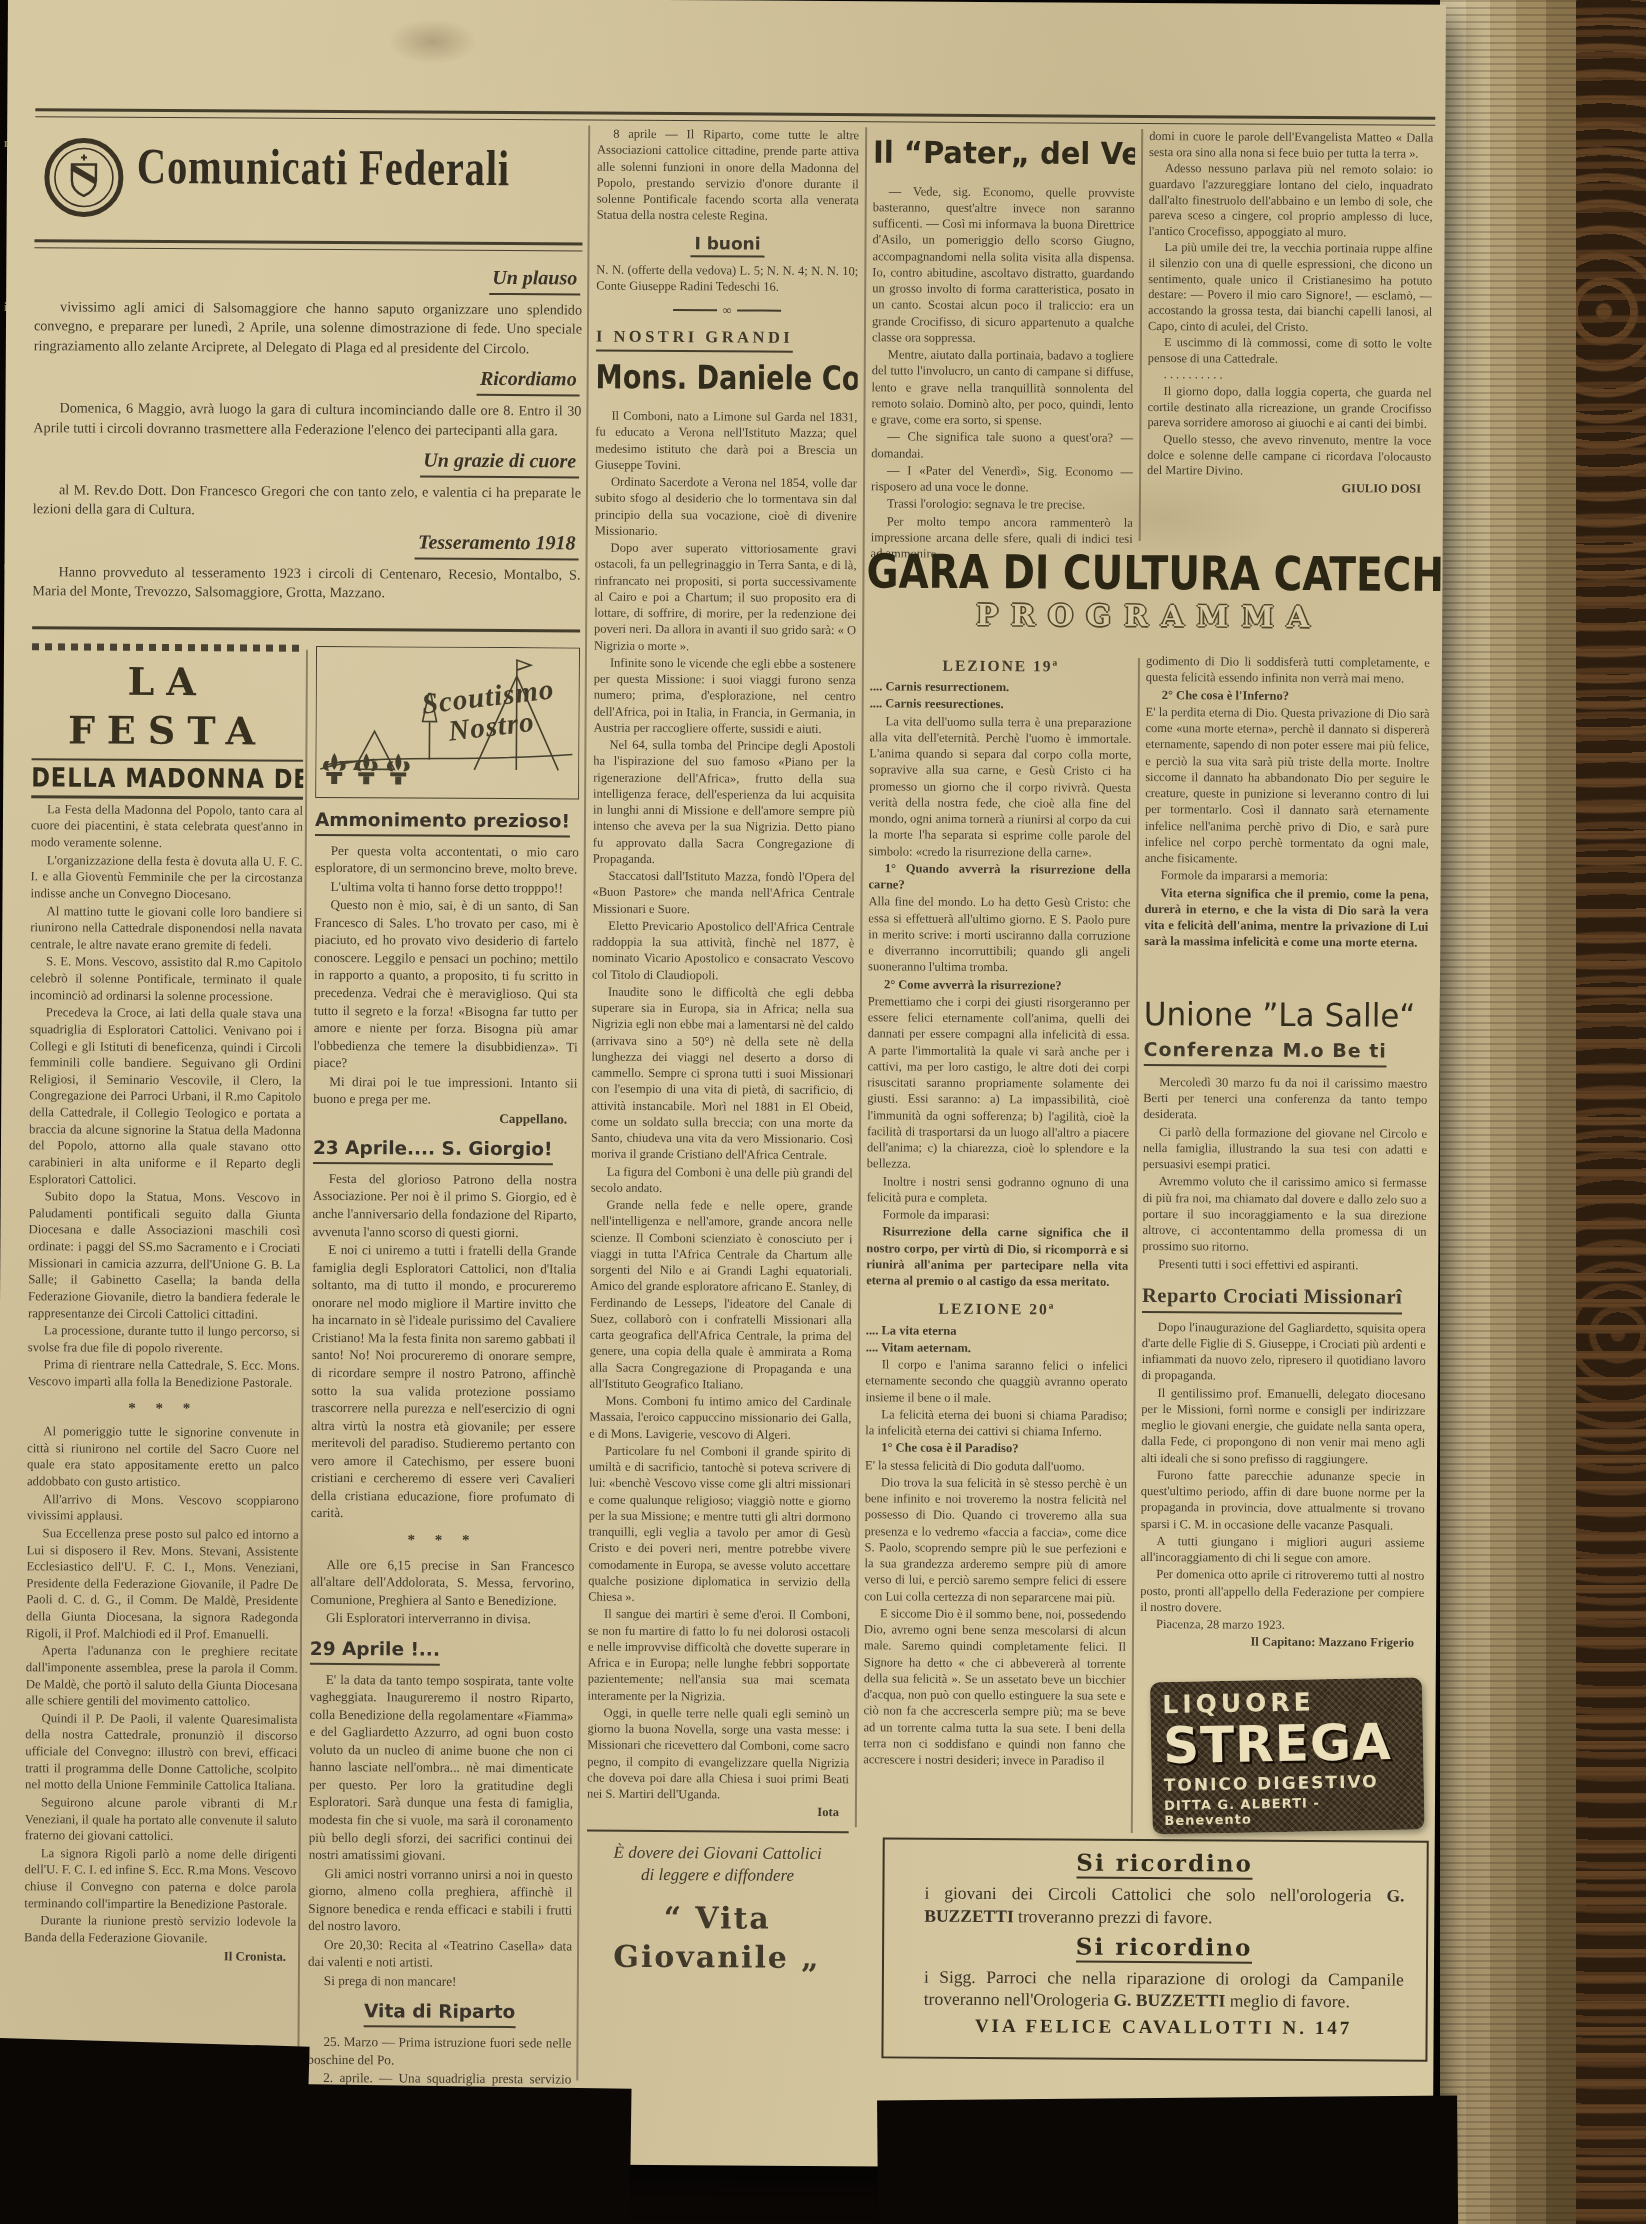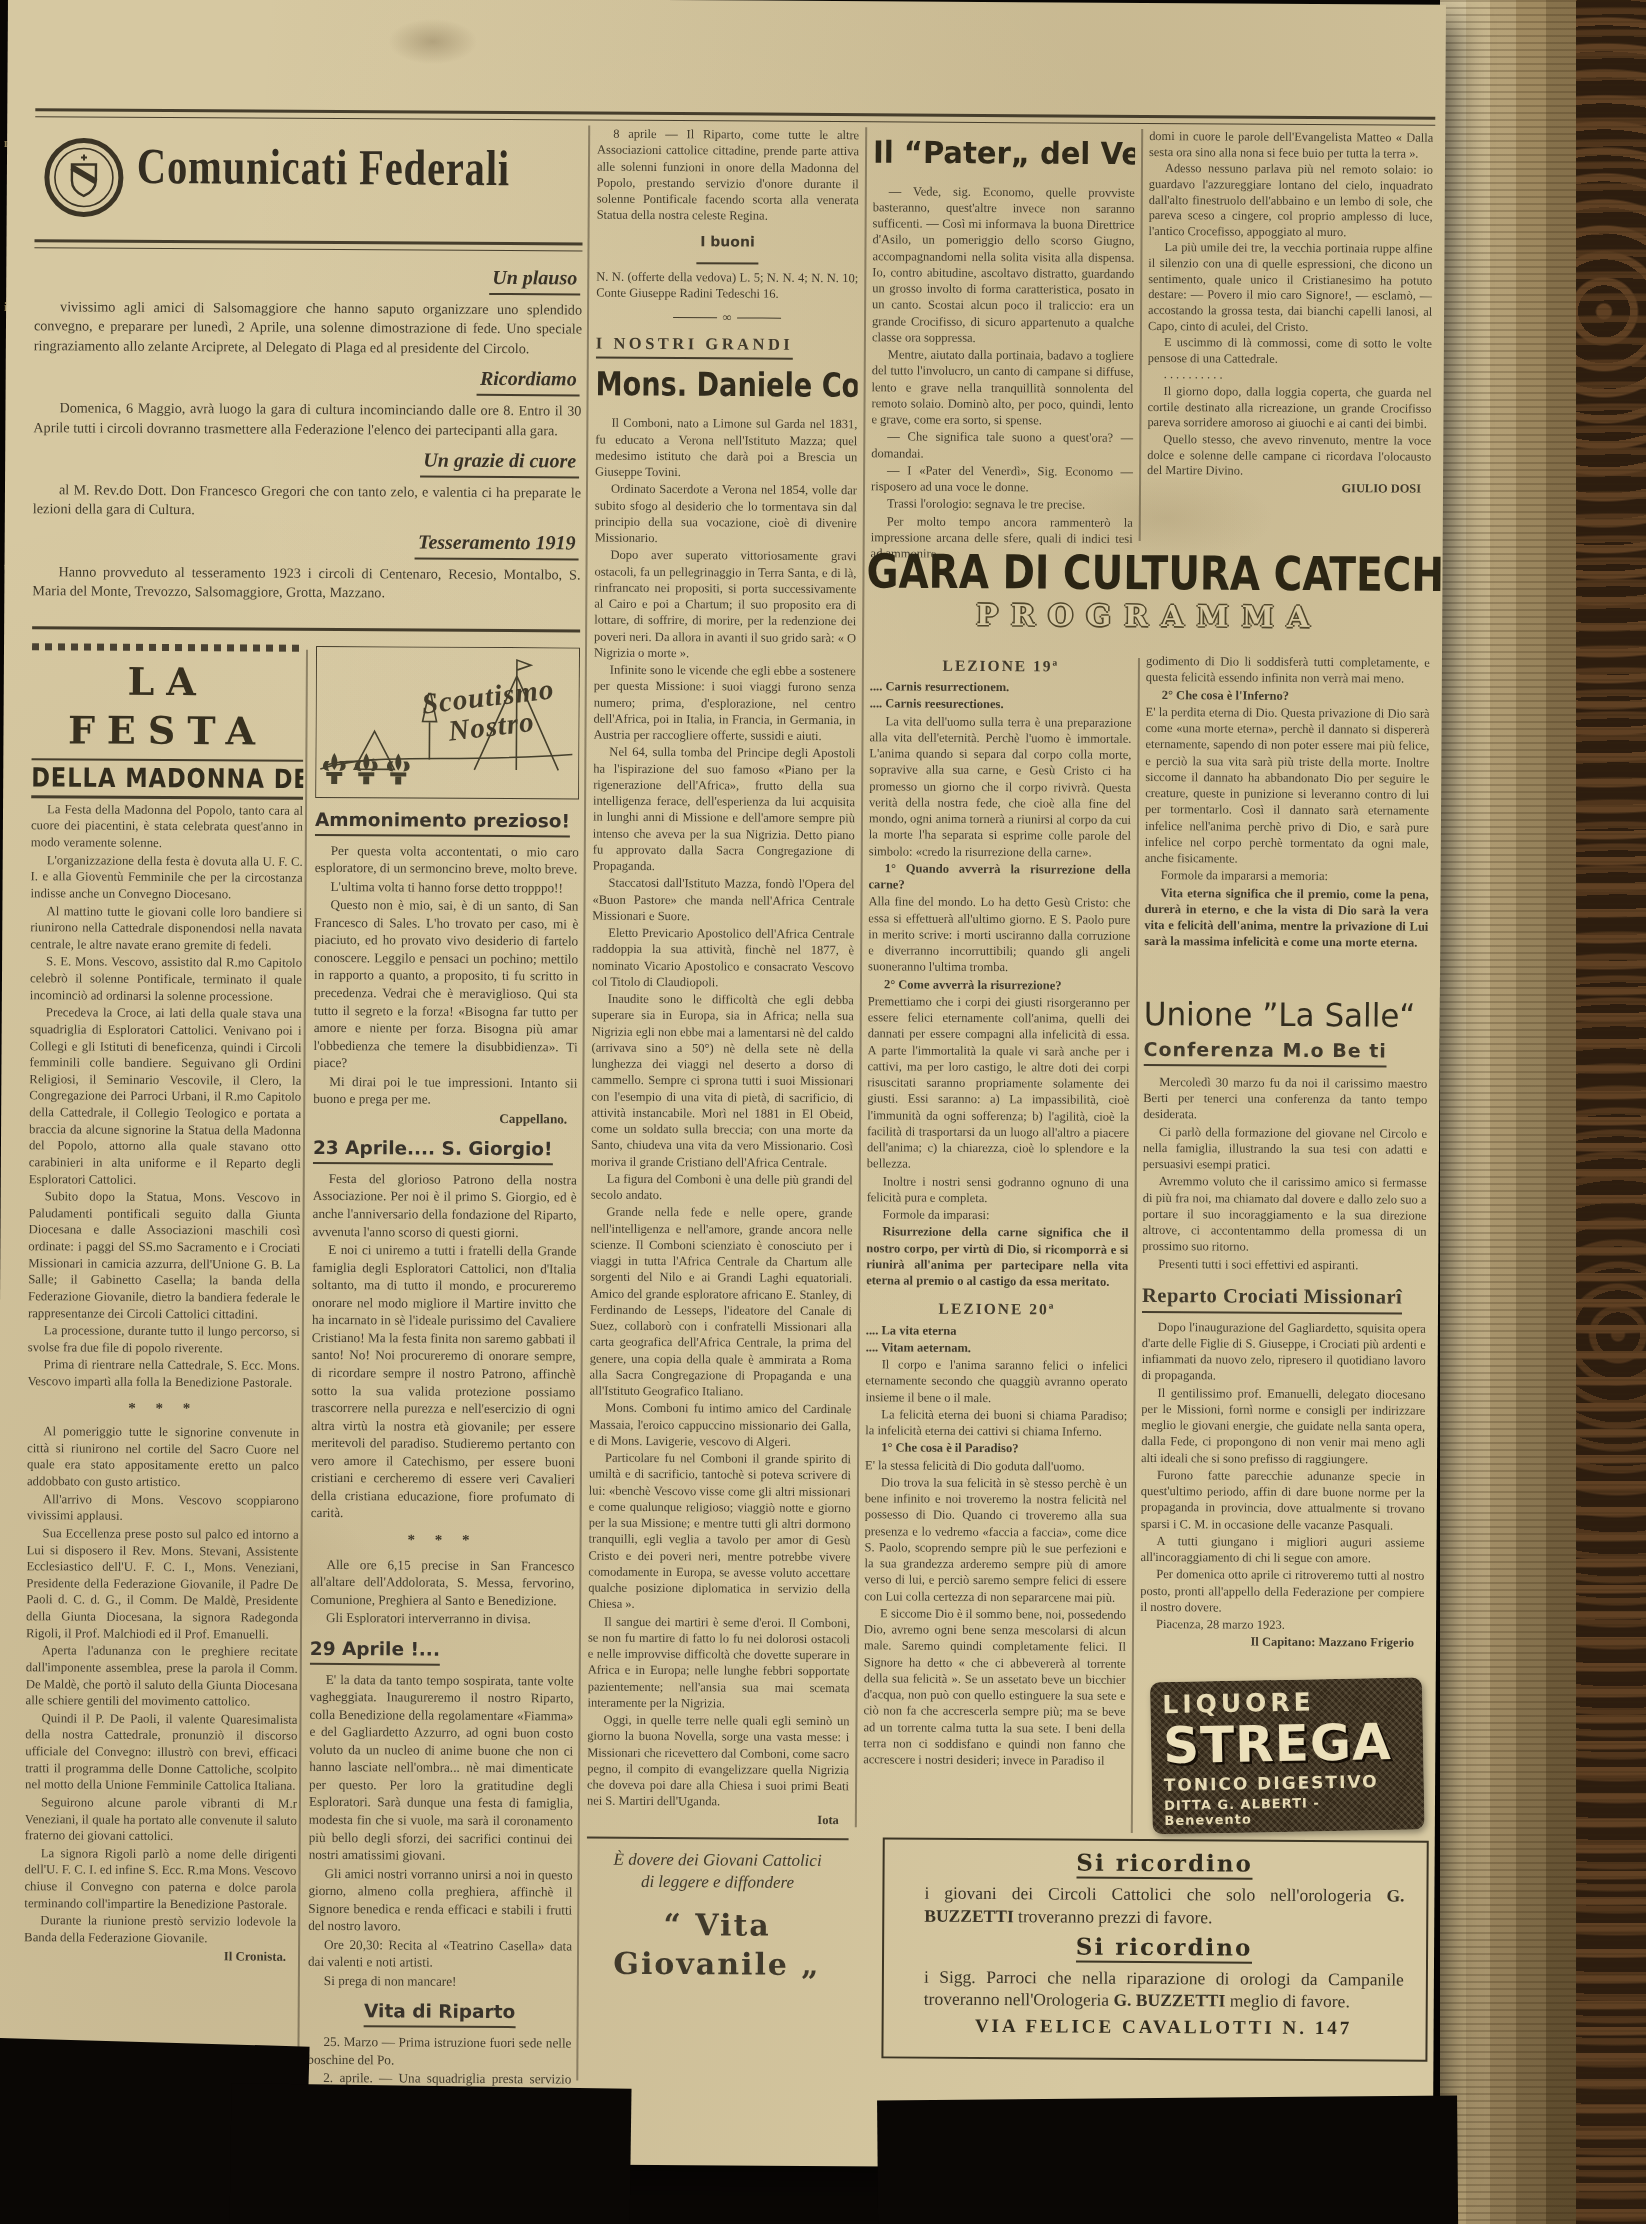--- a/index.html
+++ b/index.html
@@ -95,21 +95,21 @@
   
   .scout-box{position:relative;height:150px;border:1.6px solid #453d2c;margin-bottom:4px;overflow:hidden}
   .scout-script{position:absolute;right:4px;top:34px;width:170px;text-align:center;
        font-style:italic;font-weight:bold;font-size:29px;line-height:1.02;color:#443c2a;
        transform:rotate(-7deg);letter-spacing:1px}
   .lis-row{position:absolute;left:4px;bottom:6px}
 
   
   .buoni-h{text-align:center;margin:8px 0 5px}
   .buoni-h span{display:inline-block;font-family:"DejaVu Sans",sans-serif;font-weight:bold;
-       font-size:14px;border-bottom:2.2px solid #453d2c;padding:0 4px 12px}
+       font-size:17px;border-bottom:2.2px solid #453d2c;padding:0 4px 1px}
   .inf{display:flex;align-items:center;justify-content:center;gap:6px;margin:8px 0;font-weight:bold}
   .inf:before,.inf:after{content:"";width:44px;height:1.6px;background:#453d2c}
   .kicker{margin:4px 0 4px}
   .kicker span{display:inline-block;font-weight:bold;font-size:16.5px;letter-spacing:3.5px;
        border-bottom:2.6px solid #453d2c;padding-bottom:2px}
   .comboni-title{font-family:"DejaVu Sans",sans-serif;font-weight:bold;font-size:28px;color:#322c1d;
        transform:scale(.97,1.18);transform-origin:left center;white-space:nowrap;margin:8px 0 12px}
   .promo{border-top:2.4px solid #453d2c;margin-top:10px;padding-top:10px;text-align:center}
   .promo .l{font-style:italic;font-size:17px;text-indent:0;margin:0}
   .promo-title{font-family:"DejaVu Serif",serif;font-weight:bold;font-size:30px;margin-top:12px;letter-spacing:2px}
@@ -211,21 +211,21 @@
   </div>
   <div class="rule-double" style="left:28px;top:243px;width:548px"></div>
 
   <div id="colA" class="col">
     <div class="head-right"><span>Un plauso</span></div>
     <p class="para np">vivissimo agli amici di Salsomaggiore che hanno saputo organizzare uno splendido convegno, e preparare per lunedì, 2 Aprile, una solenne dimostrazione di fede. Uno speciale ringraziamento allo zelante Arciprete, al Delegato di Plaga ed al presidente del Circolo.</p>
     <div class="head-right"><span>Ricordiamo</span></div>
     <p class="para">Domenica, 6 Maggio, avrà luogo la gara di cultura incominciando dalle ore 8. Entro il 30 Aprile tutti i circoli dovranno trasmettere alla Federazione l'elenco dei partecipanti alla gara.</p>
     <div class="head-right"><span>Un grazie di cuore</span></div>
     <p class="para np">al M. Rev.do Dott. Don Francesco Gregori che con tanto zelo, e valentia ci ha preparate le lezioni della gara di Cultura.</p>
-    <div class="head-right"><span>Tesseramento 1919</span></div>
+    <div class="head-right"><span>Tesseramento 1918</span></div>
     <p class="para">Hanno provveduto al tesseramento 1923 i circoli di Centenaro, Recesio, Montalbo, S. Maria del Monte, Trevozzo, Salsomaggiore, Grotta, Mazzano.</p>
   </div>
   <div class="rule-thick" style="left:28px;top:630px;width:548px"></div>
 
   <div id="col1" class="col">
     <div class="orn"></div>
     <div class="festa-t1">LA FESTA</div>
     <div class="festa-rule"></div>
     <div class="festa-t2">DELLA MADONNA DEL POPOLO</div>
     <div class="festa-rule"></div>

